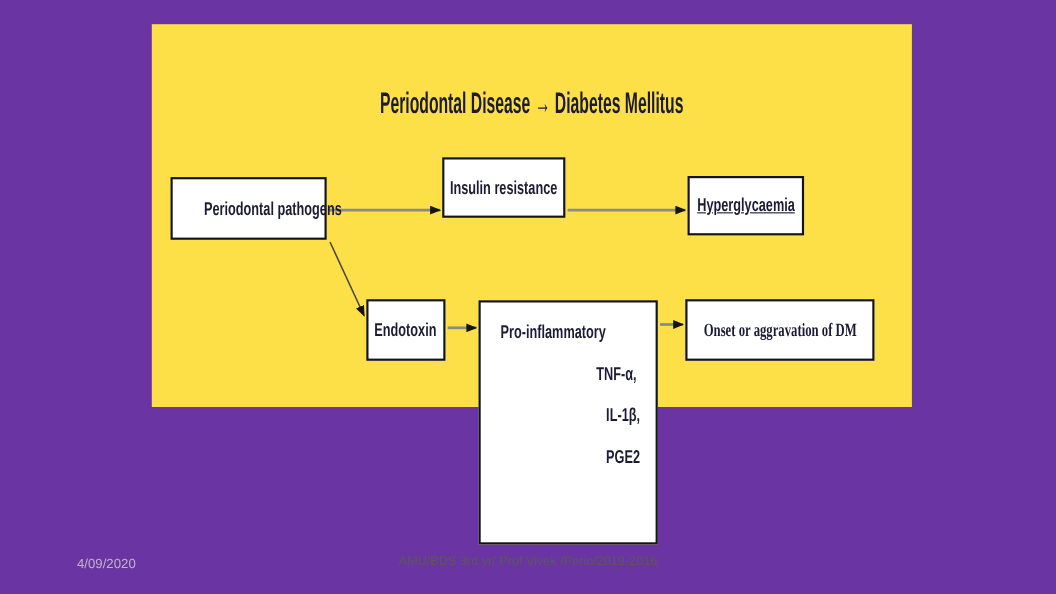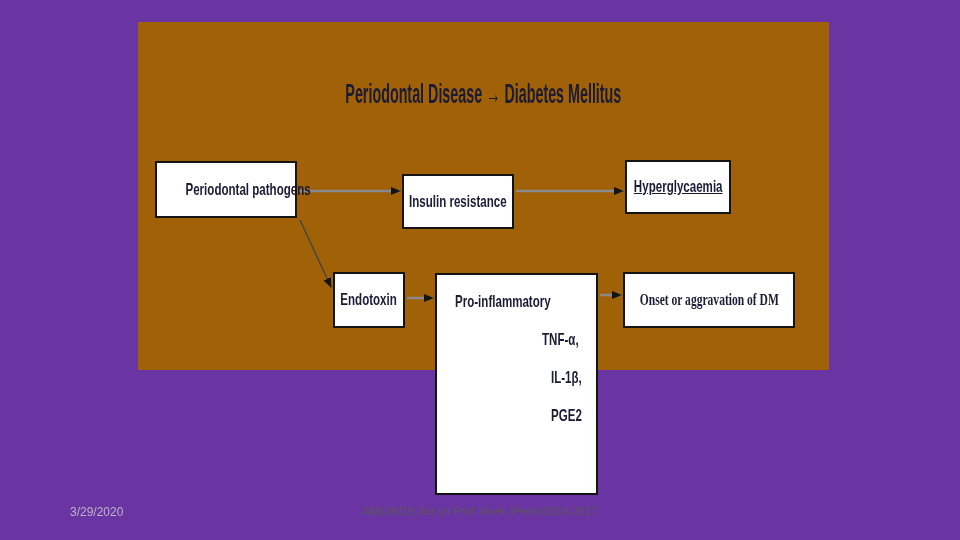--- a/index.html
+++ b/index.html
@@ -10,21 +10,21 @@
   .slide {
     position:relative;
     width:960px; height:540px;
     background:#6B34A3;
     overflow:hidden;
   }
   .panel {
     position:absolute;
     left:138px; top:22px;
     width:691px; height:348px;
-    background:#a16207;
+    background:#fde047;
   }
   .title {
     position:absolute;
     left:0; top:56px; width:100%;
     text-align:center;
     font-size:27px;
     font-weight:bold;
     color:#1B1B35;
     line-height:32px;
   }
@@ -57,21 +57,21 @@
     transform:scaleX(0.68);
     transform-origin:center;
   }
   .sq-left {
     display:inline-block;
     white-space:nowrap;
     transform:scaleX(0.68);
     transform-origin:left center;
   }
   .node-pathogens { left:17px;  top:139px; width:142px; height:57px;padding-left:44px; }
-  .node-insulin   { left:264px; top:152px; width:112px; height:55px; }
+  .node-insulin   { left:264px; top:121px; width:112px; height:55px; }
   .node-hyper     { left:487px; top:138px; width:106px; height:54px;text-decoration:underline; }
   .node-endotoxin { left:195px; top:250px; width:72px;  height:56px;align-items:center; }
   .node-onset     { left:485px; top:250px; width:172px; height:56px;font-family:Liberation Serif, serif; }
   .node-cytokines {
     left:297px; top:251px; width:163px; height:222px;
     flex-direction:column;
     align-items:flex-end;
     justify-content:flex-start;
     padding:8px 0 0 10px;
   }
@@ -136,17 +136,17 @@
       <div class="line"><span class="sq-left">IL-1β,</span></div>
       <div class="line"><span class="sq-left">PGE2</span></div>
     </div>
 
     <div class="node node-onset">
       <span class="sq">Onset or aggravation of DM</span>
     </div>
 
   </div>
 
-  <div class="footer-date">3/29/2020</div>
+  <div class="footer-date">4/09/2020</div>
 
-  <div class="footer-credit">AMU/BDS 3rd yr/ Prof Vivek /Perio/2019-2017</div>
+  <div class="footer-credit">AMU/BDS 3rd yr/ Prof Vivek /Perio/2019-2016</div>
 
 </div>
 
 </body></html>

